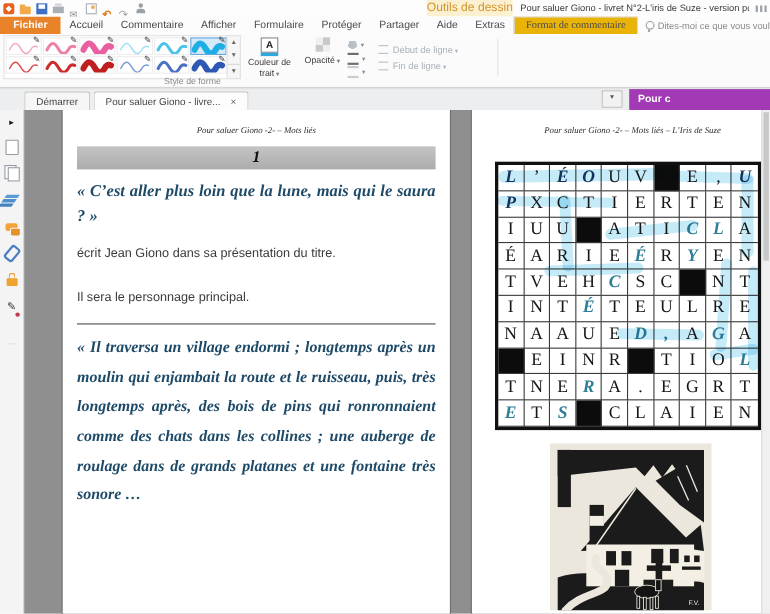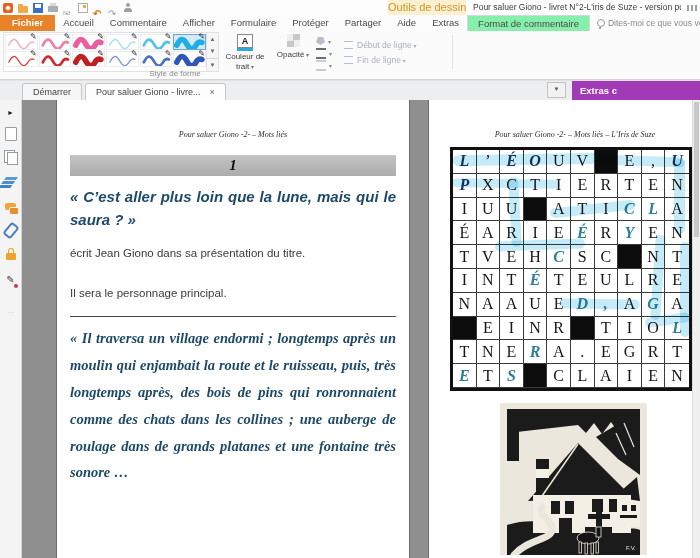--- a/index.html
+++ b/index.html
@@ -27,21 +27,21 @@
   .user-menu-icon::after{content:"";position:absolute;left:1px;top:5px;width:8px;height:4px;border-radius:3px 3px 0 0;background:#9AA0A6;}
   .ctx{position:absolute;left:388px;top:0;width:78px;height:15px;background:#FBF0CF;color:#D2952F;font-size:11px;line-height:15px;text-align:center;white-space:nowrap;overflow:hidden;}
   .wtitle{position:absolute;left:473px;top:0;width:208px;height:15px;line-height:15px;font-size:8.5px;color:#3C3C3C;white-space:nowrap;overflow:hidden;}
   .winctl{position:absolute;right:3px;top:5px;display:flex;gap:2px;}
   .winctl i{width:2px;height:6px;background:#9AA0A6;display:block;}
 
   
   .tabrow{position:absolute;left:0;top:15px;right:0;height:16px;background:#FCFCFC;display:flex;align-items:stretch;font-size:9.5px;color:#4A4A4A;white-space:nowrap;overflow:hidden;}
   .rtab{padding:0 8px;line-height:16px;}
   .rtab.file{background:var(--accent-orange);color:#fff;font-weight:bold;padding:0 12px;}
-  .rtab.active{background:#86efac;border:1px solid #D8D8D8;border-bottom:none;line-height:15px;padding:0 10px;}
+  .rtab.active{background:#eab308;border:1px solid #D8D8D8;border-bottom:none;line-height:15px;padding:0 10px;font-family:Liberation Serif, serif;}
   .tellme{display:flex;align-items:center;gap:3px;margin-left:7px;color:#8A8A8A;font-size:8.5px;}
   .bulb{width:6px;height:6px;border:1px solid #9AA0A6;border-radius:50%;position:relative;flex:none;}
   .bulb::after{content:"";position:absolute;left:1.5px;bottom:-3px;width:2px;height:2px;background:#9AA0A6;}
 
   
   .ribbon{position:absolute;left:0;top:31px;right:0;height:48px;background:#FBFBFB;border-bottom:1px solid #D5D5D5;}
   .gallery{position:absolute;left:3px;top:1px;width:201px;height:36px;display:grid;grid-template-columns:repeat(6,1fr);grid-auto-rows:16px;gap:1px;background:#fff;border:1px solid #E2E2E2;padding:1px;}
   .swatch{border:1px solid #EDEDED;background:#fff;position:relative;}
   .swatch.selected{border:1px solid #66A7DC;background:#D6E9F8;}
   .swatch svg{position:absolute;inset:0;width:100%;height:100%;}
@@ -96,23 +96,23 @@
   .signature-panel-icon::before{content:"✎";font-size:10px;color:#444;}
   .signature-panel-icon::after{content:"";position:absolute;right:-3px;bottom:-1px;width:4px;height:4px;background:#C23B4E;border-radius:50%;}
   .grip{margin-top:14px;color:#B8B8B8;font-size:7px;letter-spacing:1px;writing-mode:vertical-lr;}
 
   .canvas{position:relative;flex:1;background:#8F8F8F;overflow:hidden;}
   .page{position:absolute;top:0;background:#fff;box-shadow:0 0 0 1px #6C6C6C;}
   .pageL{left:35px;width:352px;height:460px;padding:0;}
   .pageR{left:407px;width:292px;height:460px;}
   .pinner{padding:0 13px;}
 
-  .phead{margin:16px;padding-top:14px;text-align:center;font-family:"Liberation Serif",serif;font-style:italic;font-size:8px;color:#2E2E2E;}
+  .phead{margin:0;padding-top:14px;text-align:center;font-family:"Liberation Serif",serif;font-style:italic;font-size:8px;color:#2E2E2E;}
   .banner{margin-top:10px;height:21px;background:linear-gradient(#C4C4C4,#ACACAC);text-align:center;font-family:"Liberation Serif",serif;font-style:italic;font-weight:bold;font-size:15px;color:#101010;line-height:21px;}
-  .bigquote{margin-top:9px;font-family:Liberation Sans, sans-serif;font-style:italic;font-weight:bold;font-size:15px;line-height:1.55;color:var(--quote-blue);text-align:justify;}
+  .bigquote{margin-top:9px;font-family:Liberation Serif, serif;font-style:italic;font-weight:bold;font-size:15px;line-height:1.55;color:var(--quote-blue);text-align:justify;}
   .byline{margin-top:15px;font-size:11.5px;color:#3A3A3A;}
   .bodyparas{margin-top:24px;}
   .bodyparas p{margin:0 0 10px;font-size:11.5px;line-height:1.9;color:#3A3A3A;}
   .rule{margin-top:12px;border:none;border-top:1px solid #4A4A4A;}
   .endquote{margin-top:8px;font-family:"Liberation Serif",serif;font-style:italic;font-weight:bold;font-size:14.5px;line-height:1.85;color:var(--quote-blue);text-align:justify;}
 
   
   .gridwrap{position:absolute;left:21px;top:47px;width:242px;height:244px;}
   .grid{position:absolute;inset:0;border:3px solid #111;background:#fff;display:grid;grid-template-columns:repeat(10,23.6px);grid-auto-rows:23.8px;}
   .gc{border-right:1px solid #3A3A3A;border-bottom:1px solid #3A3A3A;display:flex;align-items:center;justify-content:center;font-family:"Liberation Serif",serif;font-size:16px;color:#161616;}
@@ -295,21 +295,21 @@
         <div class="dtab">
           <span>Démarrer</span>
         </div>
         <div class="dtab active">
           <span>Pour saluer Giono - livre...</span>
           <span class="dclose">×</span>
         </div>
       </div>
     <div class="dspacer"></div>
     <div class="dd">▼</div>
-    <div class="merge">Extras c</div>
+    <div class="merge">Pour c</div>
   </div>
 
   <div class="main">
     <div class="sidebar">
         <span class="siw">
           <span class="si collapse-arrow-icon"></span>
         </span>
         <span class="siw">
           <span class="si pages-panel-icon"></span>
         </span>

